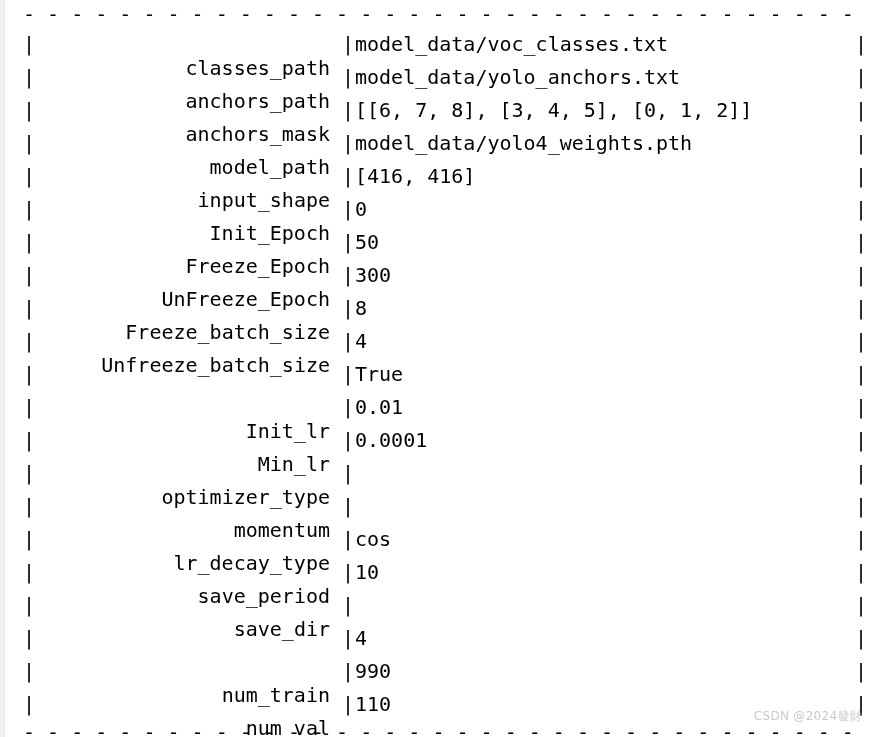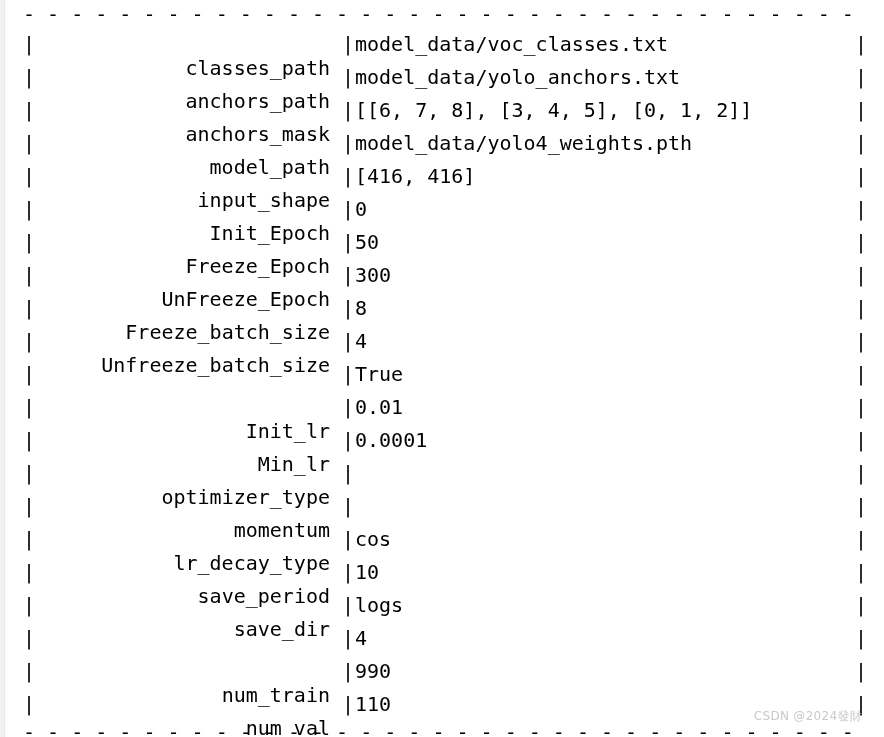--- a/index.html
+++ b/index.html
@@ -136,21 +136,21 @@
       <div class="row"><span class="pipe-left">|</span><span class="key">UnFreeze_Epoch</span><span class="pipe-mid">|</span><span class="val">300</span><span class="pipe-right">|</span></div>
       <div class="row"><span class="pipe-left">|</span><span class="key">Freeze_batch_size</span><span class="pipe-mid">|</span><span class="val">8</span><span class="pipe-right">|</span></div>
       <div class="row"><span class="pipe-left">|</span><span class="key">Unfreeze_batch_size</span><span class="pipe-mid">|</span><span class="val">4</span><span class="pipe-right">|</span></div>
       <div class="row"><span class="pipe-left">|</span><span class="pipe-mid">|</span><span class="val">True</span><span class="pipe-right">|</span></div>
       <div class="row"><span class="pipe-left">|</span><span class="key">Init_lr</span><span class="pipe-mid">|</span><span class="val">0.01</span><span class="pipe-right">|</span></div>
       <div class="row"><span class="pipe-left">|</span><span class="key">Min_lr</span><span class="pipe-mid">|</span><span class="val">0.0001</span><span class="pipe-right">|</span></div>
       <div class="row"><span class="pipe-left">|</span><span class="key">optimizer_type</span><span class="pipe-mid">|</span><span class="pipe-right">|</span></div>
       <div class="row"><span class="pipe-left">|</span><span class="key">momentum</span><span class="pipe-mid">|</span><span class="pipe-right">|</span></div>
       <div class="row"><span class="pipe-left">|</span><span class="key">lr_decay_type</span><span class="pipe-mid">|</span><span class="val">cos</span><span class="pipe-right">|</span></div>
       <div class="row"><span class="pipe-left">|</span><span class="key">save_period</span><span class="pipe-mid">|</span><span class="val">10</span><span class="pipe-right">|</span></div>
-      <div class="row"><span class="pipe-left">|</span><span class="key">save_dir</span><span class="pipe-mid">|</span><span class="val">logs</span><span class="pipe-right">|</span></div>
+      <div class="row"><span class="pipe-left">|</span><span class="key">save_dir</span><span class="pipe-mid">|</span><span class="pipe-right">|</span></div>
       <div class="row"><span class="pipe-left">|</span><span class="pipe-mid">|</span><span class="val">4</span><span class="pipe-right">|</span></div>
       <div class="row"><span class="pipe-left">|</span><span class="key">num_train</span><span class="pipe-mid">|</span><span class="val">990</span><span class="pipe-right">|</span></div>
       <div class="row"><span class="pipe-left">|</span><span class="key">num_val</span><span class="pipe-mid">|</span><span class="val">110</span><span class="pipe-right">|</span></div>
     </div>
 
   <div class="rule-row" id="rule-bottom">- - - - - - - - - - - - - - - - - - - - - - - - - - - - - - - - - - - - - - - - - - - - - - - - - - - - - - - - - - - - - - - - - - - - -</div>
 
 </div>
 
 <div id="watermark">CSDN @2024發財</div>

